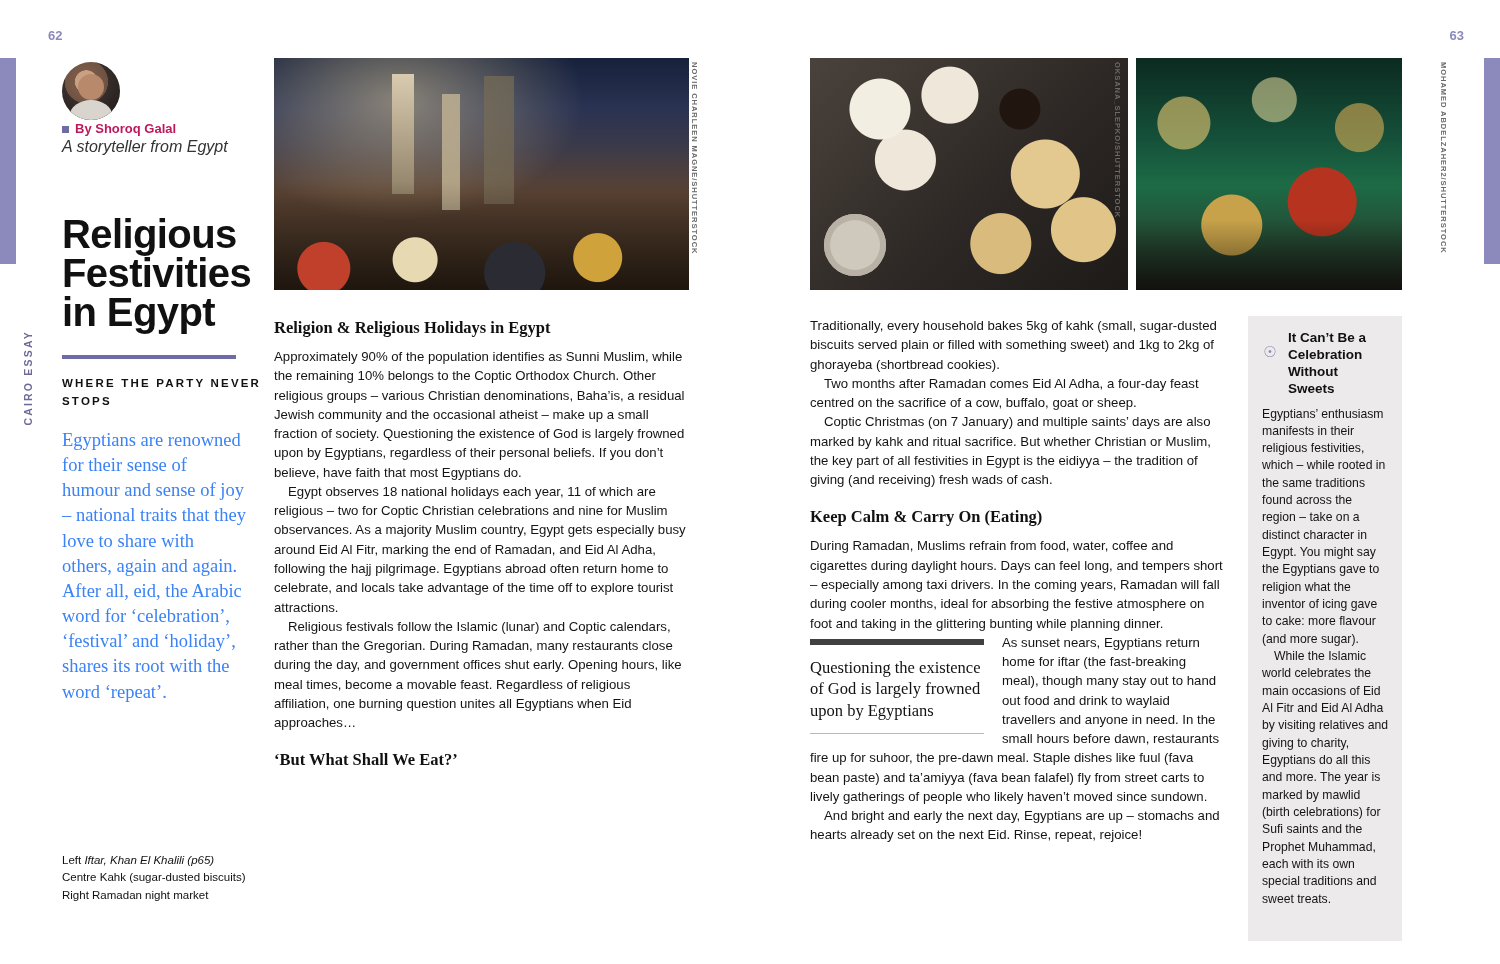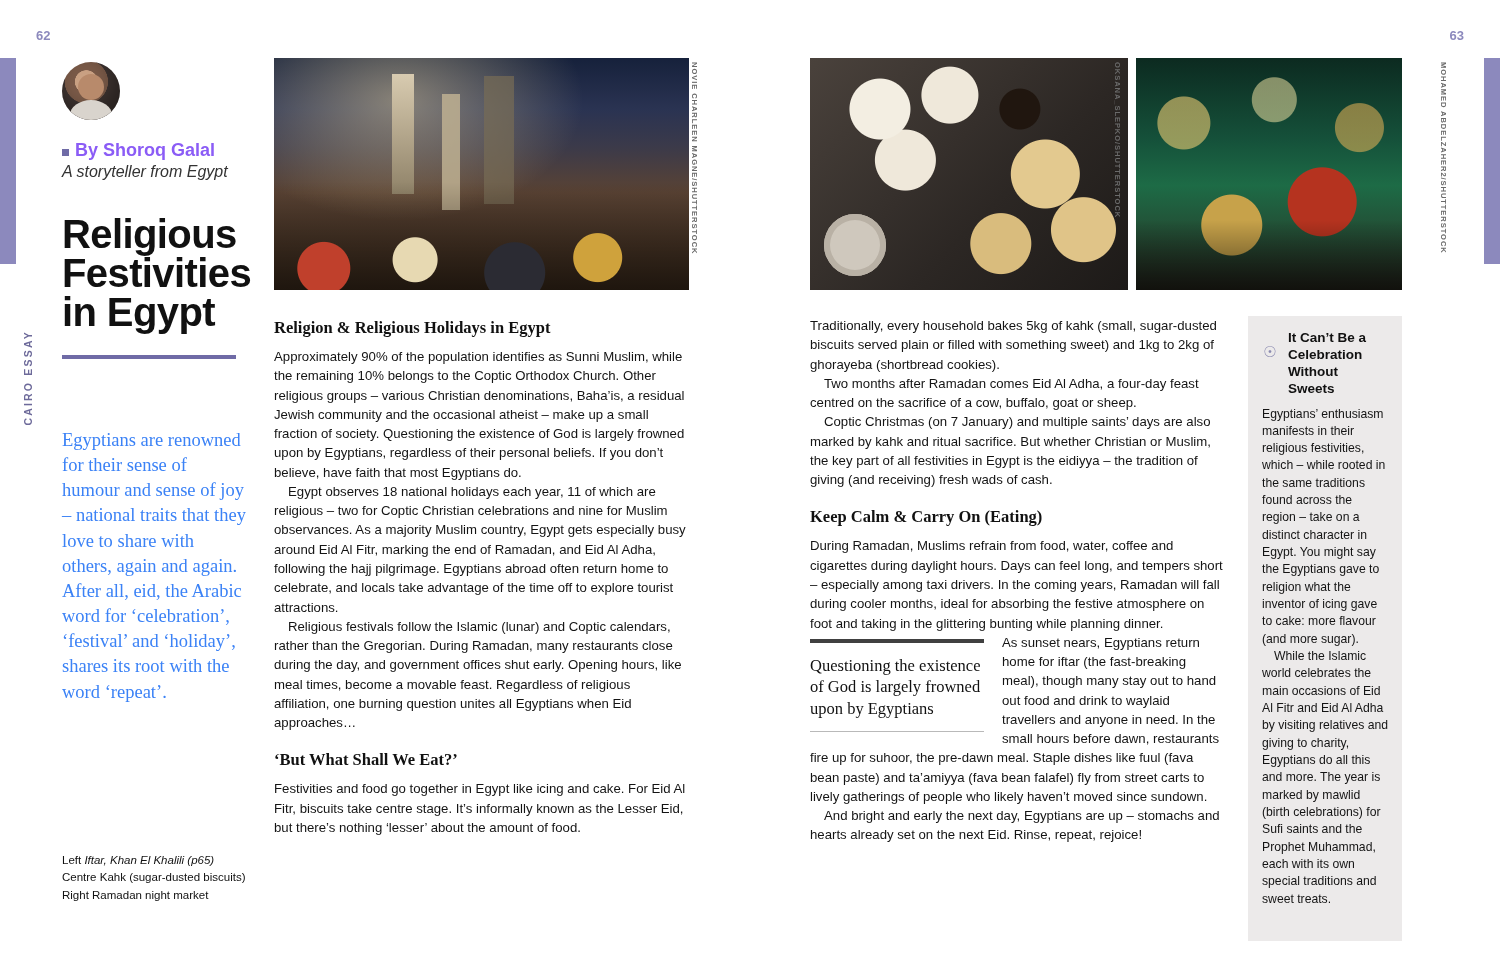--- a/index.html
+++ b/index.html
@@ -31,40 +31,40 @@
     white-space:nowrap;
     transform-origin:0 0;
   }
   .vert-left{left:22px;top:330px;transform:rotate(-90deg) translateX(-100%);}
   .vert-right{right:22px;top:330px;transform:rotate(-90deg) translateX(-100%);}
 
   .folio{
     position:absolute;top:28px;
     font-size:13px;font-weight:700;color:#8c89bd;
   }
-  .folio-left{left:36px;}
+  .folio-left{left:48px;}
   .folio-right{right:36px;}
 
   
   .author-block{position:absolute;left:62px;top:62px;width:200px;}
   .avatar{
     width:58px;height:58px;border-radius:50%;
     background:radial-gradient(circle at 42% 34%, #caa183 0 22%, #7a5a48 23% 42%, #3d3330 43% 100%);
     box-shadow:inset -6px -10px 18px rgba(0,0,0,.35);
     position:relative;overflow:hidden;
   }
   .avatar:after{
     content:"";position:absolute;left:8px;bottom:-10px;width:42px;height:30px;
     background:#d9d4cd;border-radius:50% 50% 0 0;
   }
   .avatar:before{
     content:"";position:absolute;left:16px;top:12px;width:26px;height:26px;border-radius:50%;
     background:#b88a6b;z-index:2;
   }
-  .byline{margin-top:20px;font-size:18px;font-weight:700;color:#8b5cf6;}
+  .byline{margin-top:1px;font-size:13px;font-weight:700;color:#be185d;}
   .byline .sq{display:inline-block;width:7px;height:7px;background:#6f6ba6;margin-right:6px;}
   .byline-sub{margin-top:2px;font-size:16px;font-style:italic;color:#333;}
 
   .headline{
     position:absolute;left:62px;top:215px;width:200px;
     font-size:40px;line-height:.97;font-weight:700;letter-spacing:-.6px;color:#111;
   }
   .rule{
     position:absolute;left:62px;top:355px;width:174px;height:4px;background:#6f6ba6;
   }
@@ -163,21 +163,21 @@
   .col .sec + h3{margin-top:16px;}
   .sec{margin-bottom:0;}
 
   .col2{left:274px;top:316px;width:415px;}
   .col3{left:810px;top:316px;width:414px;}
 
   .pullquote{
     float:left;width:174px;margin:6px 18px 8px 0;
     font-family:"Liberation Serif", serif;
     font-size:16.5px;line-height:1.3;color:#111;
-    border-top:4px solid #404040;border-bottom:1px solid #b9b9b9;
+    border-top:6px solid #404040;border-bottom:1px solid #b9b9b9;
     padding:12px 0 12px 0;
   }
 
   
   .boxout{
     position:absolute;left:1248px;top:316px;width:154px;height:625px;
     background:#eceaea;padding:14px 14px 0 14px;box-sizing:border-box;
   }
   .boxout h4{
     margin:0 0 8px 26px;font-size:13.5px;line-height:1.25;font-weight:700;color:#111;
@@ -202,20 +202,21 @@
   <div class="folio folio-right">63</div>
 
   <div class="author-block">
     <div class="avatar"></div>
     <div class="byline"><span class="sq"></span><span>By Shoroq Galal</span></div>
     <div class="byline-sub">A storyteller from Egypt</div>
   </div>
 
   <div class="headline">Religious Festivities in Egypt</div>
   <div class="rule"></div>
+  <div class="kicker">WHERE THE PARTY NEVER STOPS</div>
   <div class="standfirst">Egyptians are renowned for their sense of humour and sense of joy – national traits that they love to share with others, again and again. After all, eid, the Arabic word for ‘celebration’, ‘festival’ and ‘holiday’, shares its root with the word ‘repeat’.</div>
 
   <div class="captions">
     <div><b>Left</b> <i>Iftar, Khan El Khalili (p65)</i></div>
     <div><b>Centre</b> <span>Kahk (sugar-dusted biscuits)</span></div>
     <div><b>Right</b> <span>Ramadan night market</span></div>
   </div>
 
   <div class="photo ph1"></div>
   <div class="credit" style="left:699px;top:62px;">NOVIE CHARLEEN MAGNE/SHUTTERSTOCK</div>
@@ -228,21 +229,20 @@
 
   <div class="col col2">
     <h3>Religion &amp; Religious Holidays in Egypt</h3>
     <div class="sec">
       <p>Approximately 90% of the population identifies as Sunni Muslim, while the remaining 10% belongs to the Coptic Orthodox Church. Other religious groups – various Christian denominations, Baha’is, a residual Jewish community and the occasional atheist – make up a small fraction of society. Questioning the existence of God is largely frowned upon by Egyptians, regardless of their personal beliefs. If you don’t believe, have faith that most Egyptians do.</p>
       <p>Egypt observes 18 national holidays each year, 11 of which are religious – two for Coptic Christian celebrations and nine for Muslim observances. As a majority Muslim country, Egypt gets especially busy around Eid Al Fitr, marking the end of Ramadan, and Eid Al Adha, following the hajj pilgrimage. Egyptians abroad often return home to celebrate, and locals take advantage of the time off to explore tourist attractions.</p>
       <p>Religious festivals follow the Islamic (lunar) and Coptic calendars, rather than the Gregorian. During Ramadan, many restaurants close during the day, and government offices shut early. Opening hours, like meal times, become a movable feast. Regardless of religious affiliation, one burning question unites all Egyptians when Eid approaches…</p>
     </div>
     <h3>‘But What Shall We Eat?’</h3>
     <div class="sec">
-      <p>Festivities and food go together in Egypt like icing and cake. For Eid Al Fitr, biscuits take centre stage. It’s informally known as the Lesser Eid, but there’s nothing ‘lesser’ about the amount of food.</p>
     </div>
   </div>
 
   <div class="col col3">
     <div class="sec">
       <p>Traditionally, every household bakes 5kg of kahk (small, sugar-dusted biscuits served plain or filled with something sweet) and 1kg to 2kg of ghorayeba (shortbread cookies).</p>
       <p>Two months after Ramadan comes Eid Al Adha, a four-day feast centred on the sacrifice of a cow, buffalo, goat or sheep.</p>
       <p>Coptic Christmas (on 7 January) and multiple saints’ days are also marked by kahk and ritual sacrifice. But whether Christian or Muslim, the key part of all festivities in Egypt is the eidiyya – the tradition of giving (and receiving) fresh wads of cash.</p>
     </div>
     <h3>Keep Calm &amp; Carry On (Eating)</h3>

